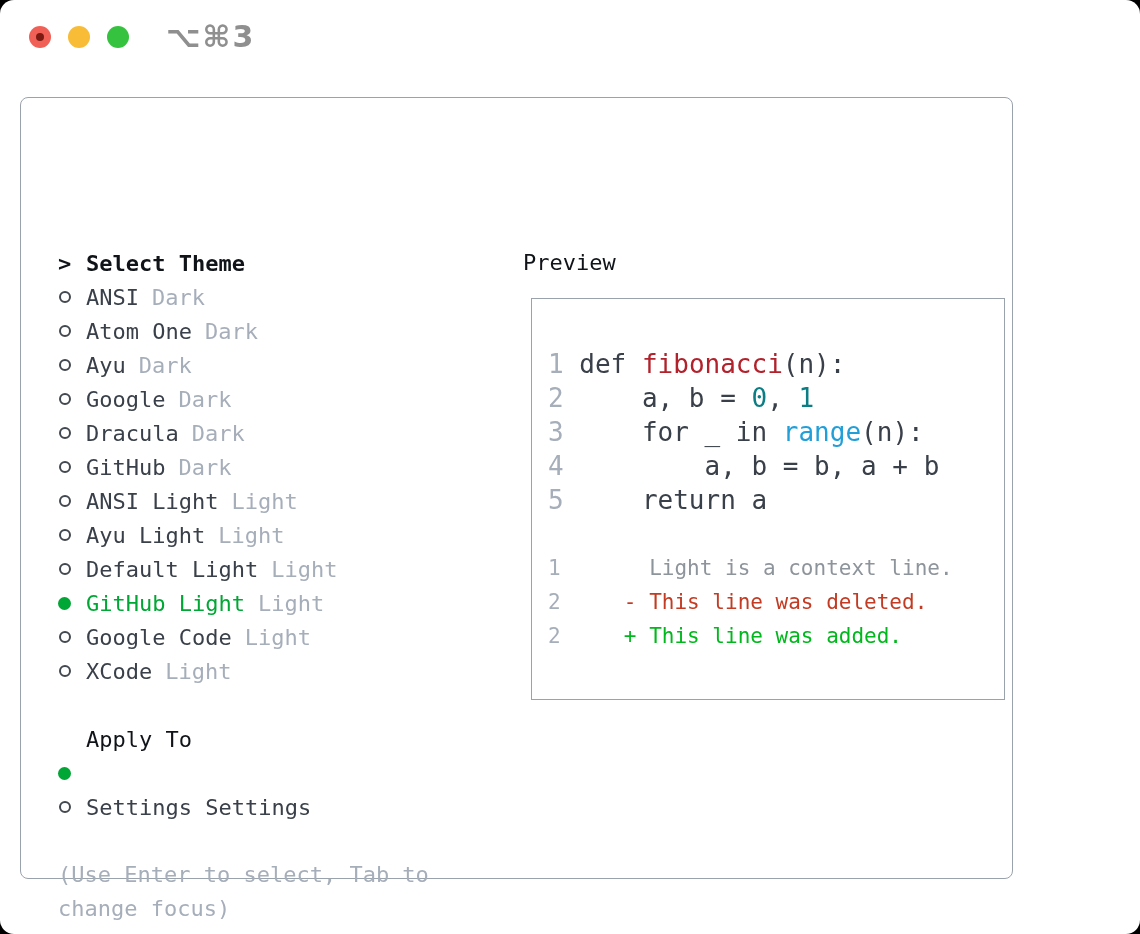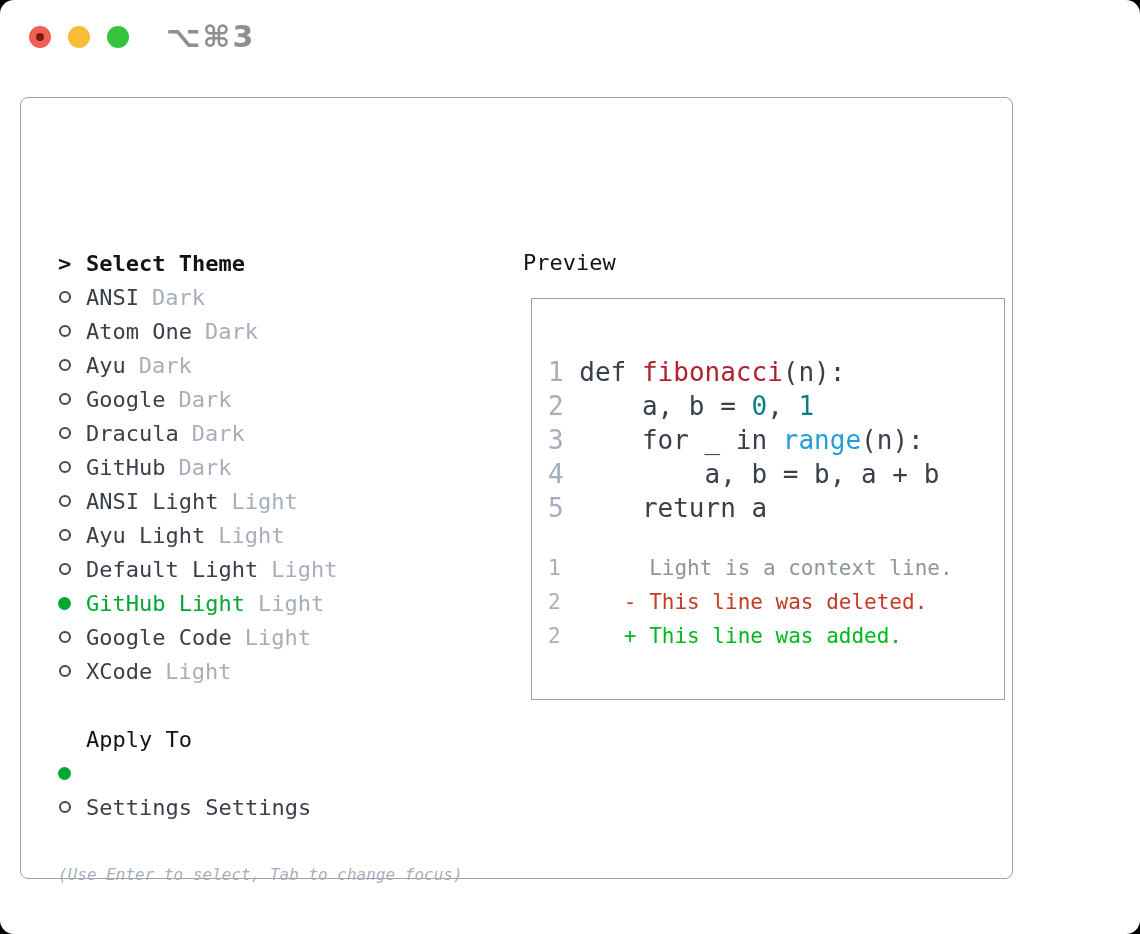--- a/index.html
+++ b/index.html
@@ -39,33 +39,33 @@
     margin-left:1px; box-sizing:border-box;
   }
   .circle-fill {
     width:13px; height:13px; border-radius:50%; background:var(--green);
   }
   .variant { color:var(--muted); margin-left:13px; }
   .row.selected .opt-label { color:var(--green); }
   .row.section-title { color:var(--heading); }
   .spacer { height:34px; }
   .help {
-    width:420px; font-size:16px; line-height:34px; color:var(--muted);font-style:italic;
+    width:420px; font-size:22px; line-height:34px; color:var(--muted);
   }
   
   .preview-title {
     position:absolute; left:502px; top:148px; height:34px; line-height:34px;
     font-size:22px; font-weight:normal; color:var(--heading);
   }
   .preview-box {
     position:absolute; left:510px; top:200px; width:474px; height:402px;
     border:1.5px solid var(--border); background:#fff; box-sizing:border-box;
   }
   .code-block {
-    position:absolute; left:16px; top:56px; font-size:26px; line-height:34px;
+    position:absolute; left:16px; top:48px; font-size:26px; line-height:34px;
     white-space:pre; color:var(--text);
   }
   .diff-block {
     position:absolute; left:16px; top:252px; font-size:21px; line-height:34px;
     white-space:pre;
   }
   .lnum  { display:inline-block; width:2ch; color:var(--muted); }
   .dlnum { display:inline-block; width:6ch; color:var(--muted); }
   .tok-text    { color:var(--text); }
   .tok-func    { color:var(--func-red); }

